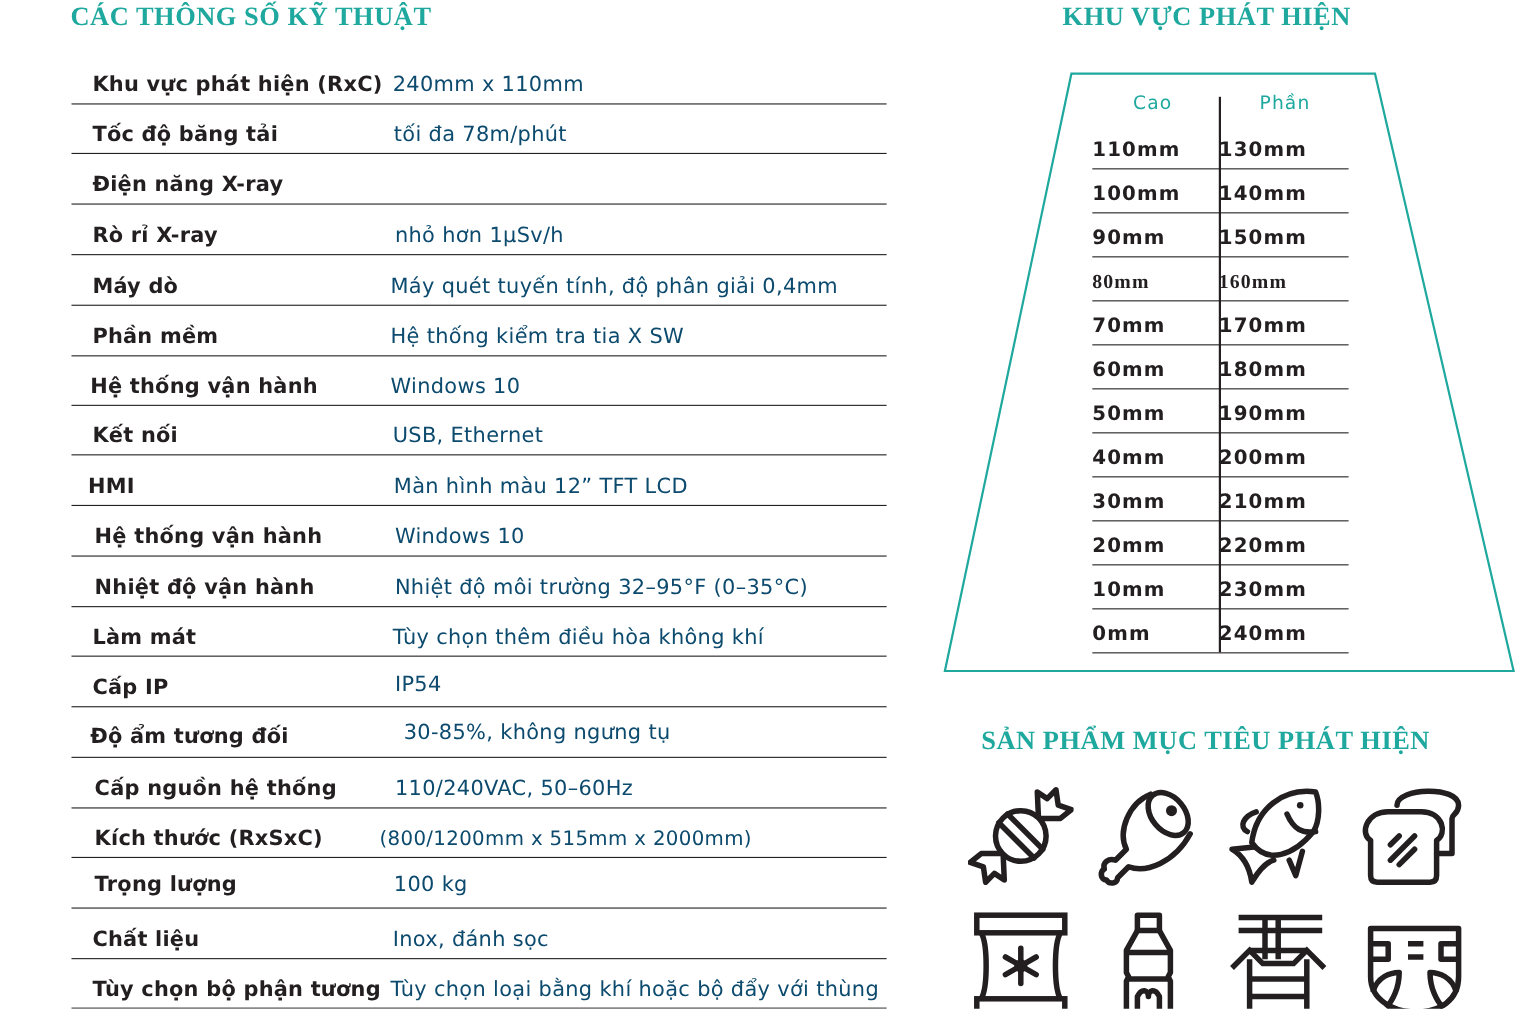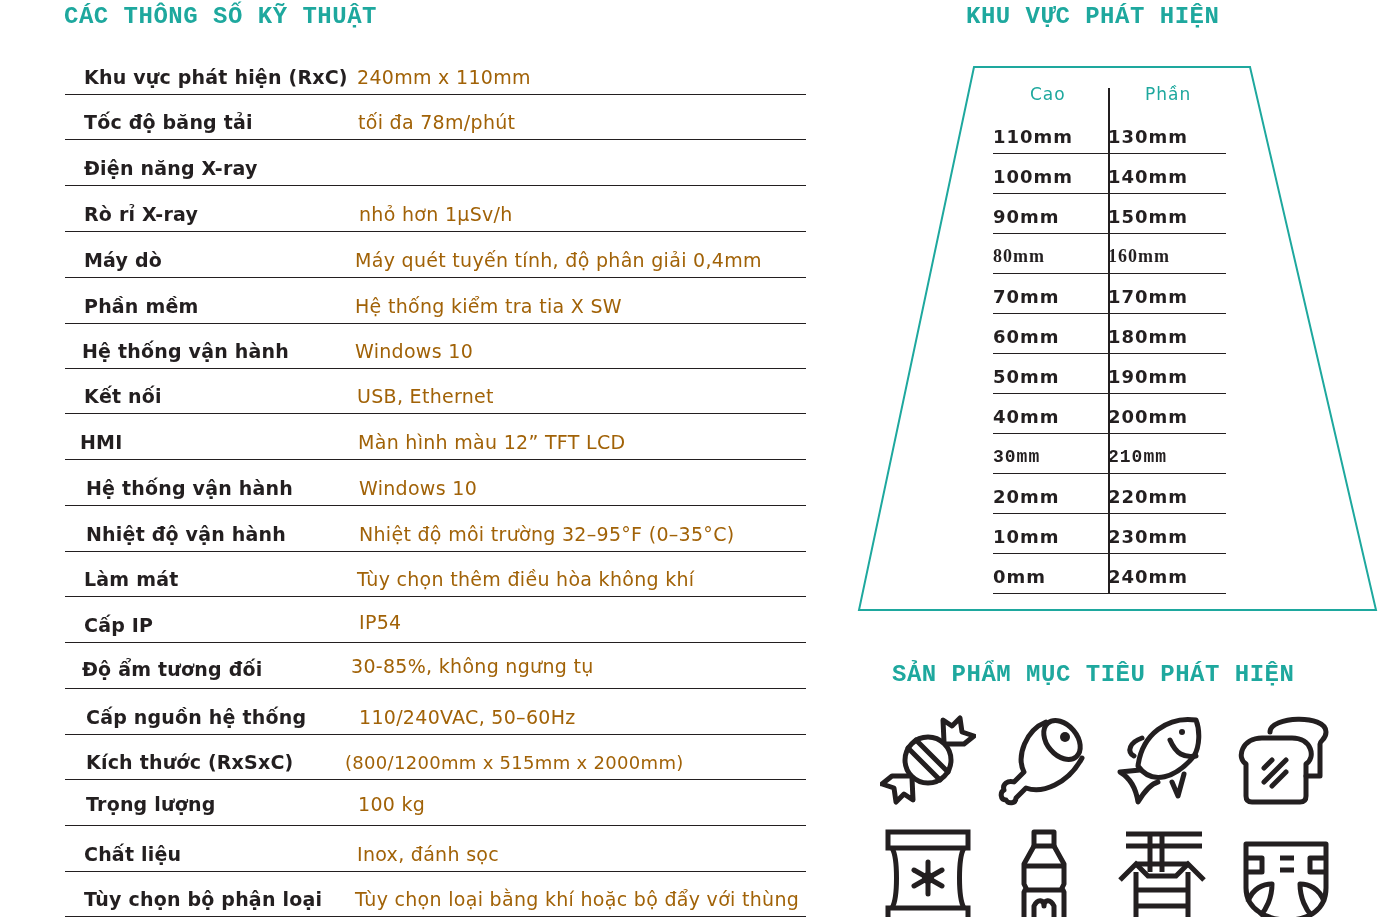--- a/index.html
+++ b/index.html
@@ -1,21 +1,21 @@
 <!DOCTYPE html>
 <html><head>
   <meta charset="utf-8">
   <style>
     * { box-sizing: border-box; margin: 0; padding: 0; }
     html, body { width: 1394px; height: 917px; background: #ffffff; overflow: hidden; }
     body { position: relative; font-family: "DejaVu Sans", sans-serif; color: #231f20; }
 
     .section-title {
       position: absolute;
-      font-family: Liberation Mono, monospace;
+      font-family: Liberation Serif, serif;
       font-weight: bold;
       color: #1ea89e;
       font-size: 24px;
       letter-spacing: 0.5px;
       white-space: nowrap;
     }
     #title-specs { left: 64px; top: 3px; }
     #title-area { left: 966px; top: 3px; }
     #title-products { left: 892px; top: 661px; }
 
@@ -25,21 +25,21 @@
       position: absolute; left: 0; width: 741px;
       border-bottom: 1.5px solid #231f20;
     }
     .spec-label {
       position: absolute; left: 19px; bottom: 6px;
       font-size: 19px; font-weight: 600; color: #231f20;
       white-space: nowrap; letter-spacing: 0.2px;
     }
     .spec-value {
       position: absolute; left: 292px; bottom: 6px;
-      font-size: 19px; color: #a16207; white-space: nowrap;
+      font-size: 19px; color: #0c4a6e; white-space: nowrap;
       letter-spacing: 0.3px;
     }
 
     
     .trap { position: absolute; left: 856px; top: 64px; }
     .area-divider {
       position: absolute; left: 1108px; top: 88px; width: 1.5px; height: 505px;
       background: #231f20;
     }
     .area-head {
@@ -115,40 +115,40 @@
   <div class="spec-row" style="top:552px;height:45px;">
       <span class="spec-label">Làm mát</span>
       <span class="spec-value" style="left:292px">Tùy chọn thêm điều hòa không khí</span>
     </div>
   <div class="spec-row" style="top:597px;height:46px;">
       <span class="spec-label">Cấp IP</span>
       <span class="spec-value" style="left:294px;bottom:9px">IP54</span>
     </div>
   <div class="spec-row" style="top:643px;height:46px;">
       <span class="spec-label" style="left:17px;bottom:8px">Độ ẩm tương đối</span>
-      <span class="spec-value" style="left:286px;bottom:11px">30-85%, không ngưng tụ</span>
+      <span class="spec-value" style="left:302px;bottom:11px">30-85%, không ngưng tụ</span>
     </div>
   <div class="spec-row" style="top:689px;height:46px;">
       <span class="spec-label" style="left:21px">Cấp nguồn hệ thống</span>
       <span class="spec-value" style="left:294px">110/240VAC, 50–60Hz</span>
     </div>
   <div class="spec-row" style="top:735px;height:45px;">
       <span class="spec-label" style="left:21px">Kích thước (RxSxC)</span>
       <span class="spec-value" style="left:280px;font-size:18px">(800/1200mm x 515mm x 2000mm)</span>
     </div>
   <div class="spec-row" style="top:780px;height:46px;">
       <span class="spec-label" style="left:21px;bottom:10px">Trọng lượng</span>
       <span class="spec-value" style="left:293px;bottom:10px">100 kg</span>
     </div>
   <div class="spec-row" style="top:826px;height:46px;">
       <span class="spec-label">Chất liệu</span>
       <span class="spec-value" style="left:292px">Inox, đánh sọc</span>
     </div>
   <div class="spec-row" style="top:872px;height:45px;">
-      <span class="spec-label">Tùy chọn bộ phận loại</span>
+      <span class="spec-label">Tùy chọn bộ phận tương</span>
       <span class="spec-value" style="left:290px">Tùy chọn loại bằng khí hoặc bộ đẩy với thùng</span>
     </div>
 </div>
 
 <svg class="trap" width="524" height="550" viewBox="0 0 524 550">
   <polygon points="118,3 394,3 520,546 3,546" fill="none" stroke="#1ea89e" stroke-width="2"></polygon>
 </svg>
 
 <div class="area-divider"></div>
 <div class="area-head" style="left:1030px;">Cao</div>
@@ -179,21 +179,21 @@
     <span class="area-cell c2">180mm</span>
   </div>
 <div class="area-row" style="top:354px;">
     <span class="area-cell c1">50mm</span>
     <span class="area-cell c2">190mm</span>
   </div>
 <div class="area-row" style="top:394px;">
     <span class="area-cell c1">40mm</span>
     <span class="area-cell c2">200mm</span>
   </div>
-<div class="area-row" style="top:434px;font-family:Liberation Mono, monospace;">
+<div class="area-row" style="top:434px;">
     <span class="area-cell c1">30mm</span>
     <span class="area-cell c2">210mm</span>
   </div>
 <div class="area-row" style="top:474px;">
     <span class="area-cell c1">20mm</span>
     <span class="area-cell c2">220mm</span>
   </div>
 <div class="area-row" style="top:514px;">
     <span class="area-cell c1">10mm</span>
     <span class="area-cell c2">230mm</span>

